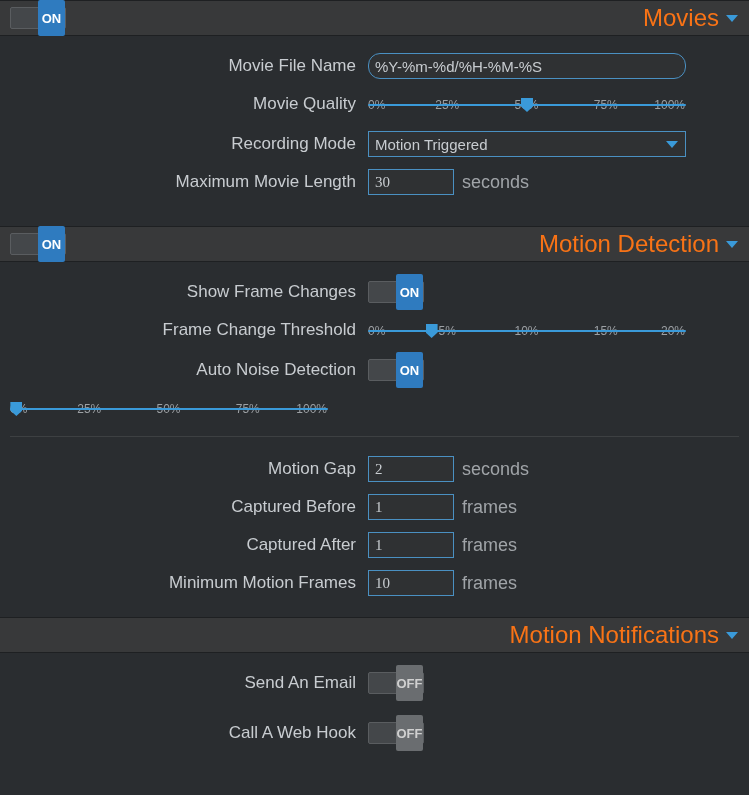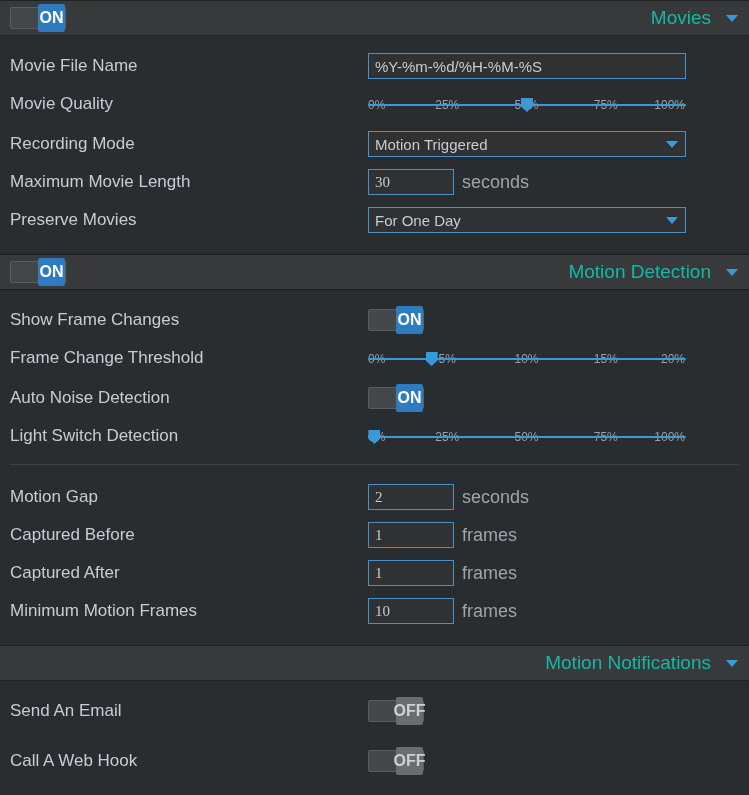--- a/index.html
+++ b/index.html
@@ -15,61 +15,62 @@
   .section-header {
     background: #38393a;
     height: 36px;
     display: flex;
     align-items: center;
     padding: 0 10px;
     border-top: 1px solid #1e2022;
     border-bottom: 1px solid #1e2022;
   }
   .section-title {
-    color: #14b8a6;
-    font-size: 19px;
+    color: #f97316;
+    font-size: 24px;
     margin-left: auto;
-    margin-right: 14px;
+    margin-right: 6px;
     cursor: pointer;
   }
   .section-chevron {
     color: #3a9ad9;
   }
   .section-body {
     padding: 16px 10px 20px 10px;
   }
   .row {
     display: flex;
     align-items: center;
     margin-bottom: 10px;
     min-height: 28px;
   }
   .row-slider { margin-bottom: 4px; }
   .label-col {
     width: 358px;
+    text-align: right;
     padding-right: 12px;
     color: #c8ccd0;
     font-size: 17px;
   }
   .control-col {
     flex: 1;
     display: flex;
     align-items: center;
     gap: 8px;
   }
   .text-input {
     background: #2f3133;
     border: 1px solid #4a90c2;
     color: #c8ccd0;
     font-size: 15px;
     padding: 3px 6px;
     height: 26px;
     font-family: inherit;
   }
-  .text-input.wide { width: 318px; }
+  .text-input.wide { width: 318px; border-radius: 12px; }
   .text-input.short { width: 86px; font-family: Liberation Serif, serif; }
   .dropdown {
     position: relative;
     width: 318px;
     height: 26px;
     background: #2f3133;
     border: 1px solid #4a90c2;
     display: flex;
     align-items: center;
     padding: 0 6px;
@@ -91,26 +92,26 @@
     background: #44474a;
     border-radius: 2px;
     position: relative;
     cursor: pointer;
     display: inline-flex;
     align-items: center;
     border: 1px solid #5a5d60;
   }
   .toggle .handle {
     width: 27px;
-    height: 28px;
+    height: 36px;
     border-radius: 2px;
     display: flex;
     align-items: center;
     justify-content: center;
-    font-size: 16px;
+    font-size: 13px;
     font-weight: 600;
     color: #fff;
   }
   .toggle.on { justify-content: flex-end; }
   .toggle.on .handle { background: #2f7bbf; }
   .toggle.off { justify-content: flex-end; }
   .toggle.off .handle { background: #6a6d70; color:#d0d0d0; }
   
   .slider-wrap {
     width: 318px;
@@ -214,31 +215,20 @@
       </div>
     </div>
   </div>
   <div class="row">
     <div class="label-col">Maximum Movie Length</div>
     <div class="control-col">
       <input class="text-input short" value="30" style="">
       <span class="unit">seconds</span>
     </div>
   </div>
-  <div class="row" style="margin-bottom:0">
-    <div class="label-col">Preserve Movies</div>
-    <div class="control-col">
-      <div class="dropdown">
-        <span>For One Day</span>
-        <span class="dropdown-chevron"><svg class="chev" viewBox="0 0 14 10">
-              <path d="M1 1 L7 8 L13 1" fill="#3a9ad9"></path>
-            </svg></span>
-      </div>
-    </div>
-  </div>
 </div>
 
 <div class="section-header">
   <div class="toggle on">
     <div class="handle">ON</div>
   </div>
   <div class="section-title">Motion Detection</div>
   <span class="section-chevron">
     <svg class="chev" viewBox="0 0 14 10">
         <path d="M1 1 L7 8 L13 1" fill="#3a9ad9"></path>
@@ -284,21 +274,20 @@
   </div>
   <div class="row" style="margin-top:12px">
     <div class="label-col">Auto Noise Detection</div>
     <div class="control-col">
       <div class="toggle on">
         <div class="handle">ON</div>
       </div>
     </div>
   </div>
   <div class="row row-slider">
-    <div class="label-col">Light Switch Detection</div>
     <div class="control-col">
       <div class="slider-wrap">
         <div class="slider-ticks">
           <div class="slider-tick">
               <span>0%</span>
             </div>
           <div class="slider-tick">
               <span>25%</span>
             </div>
           <div class="slider-tick">

